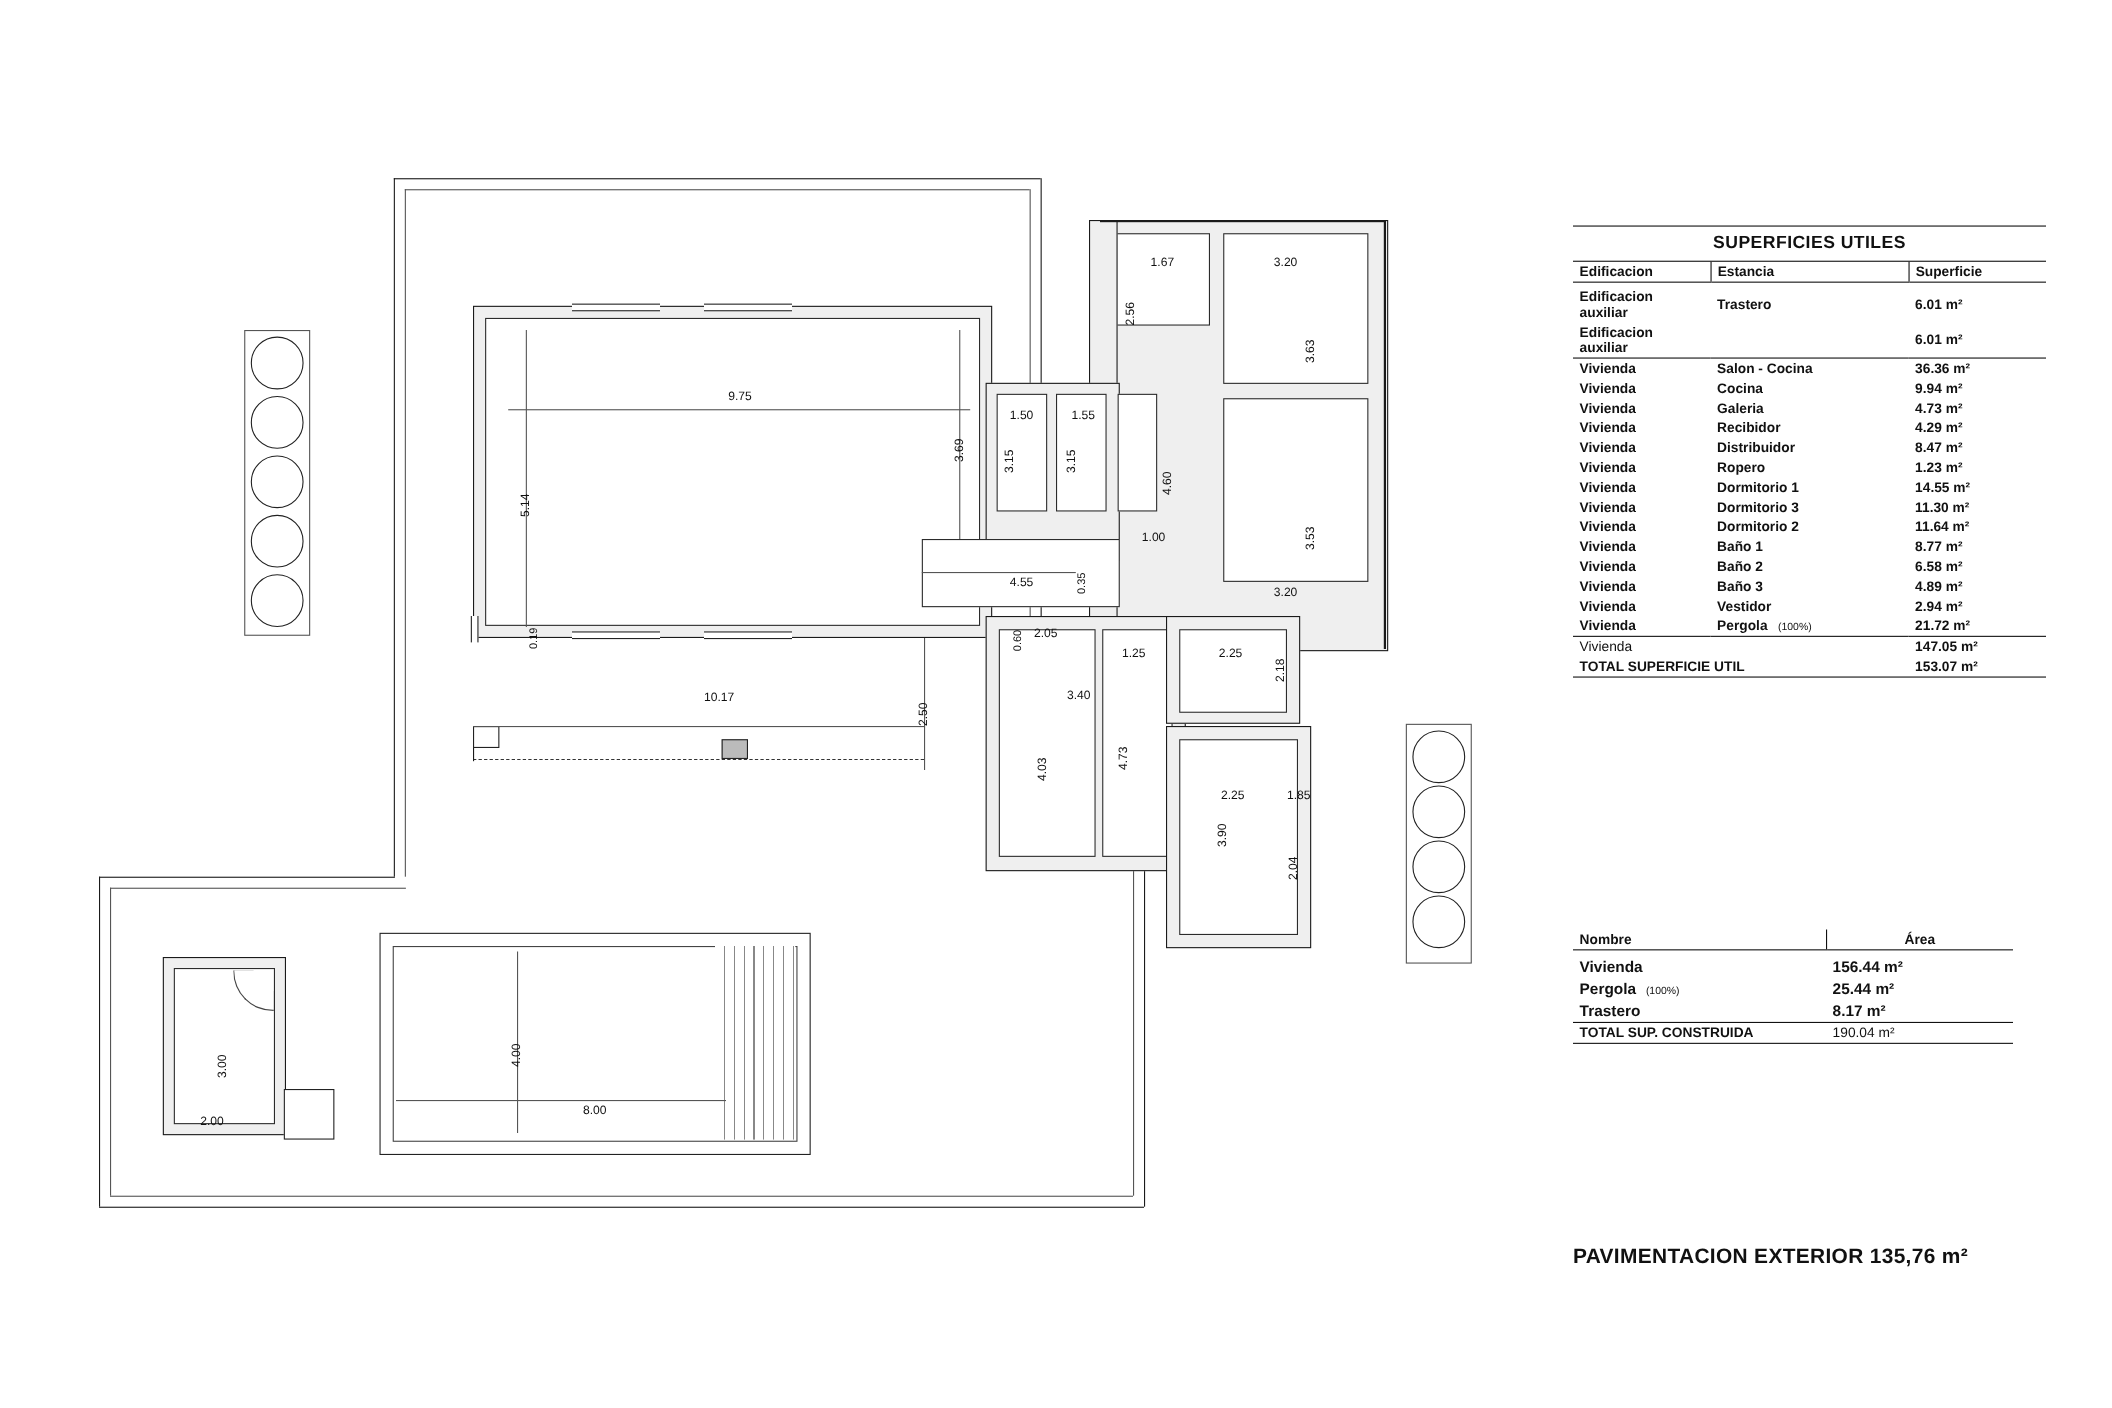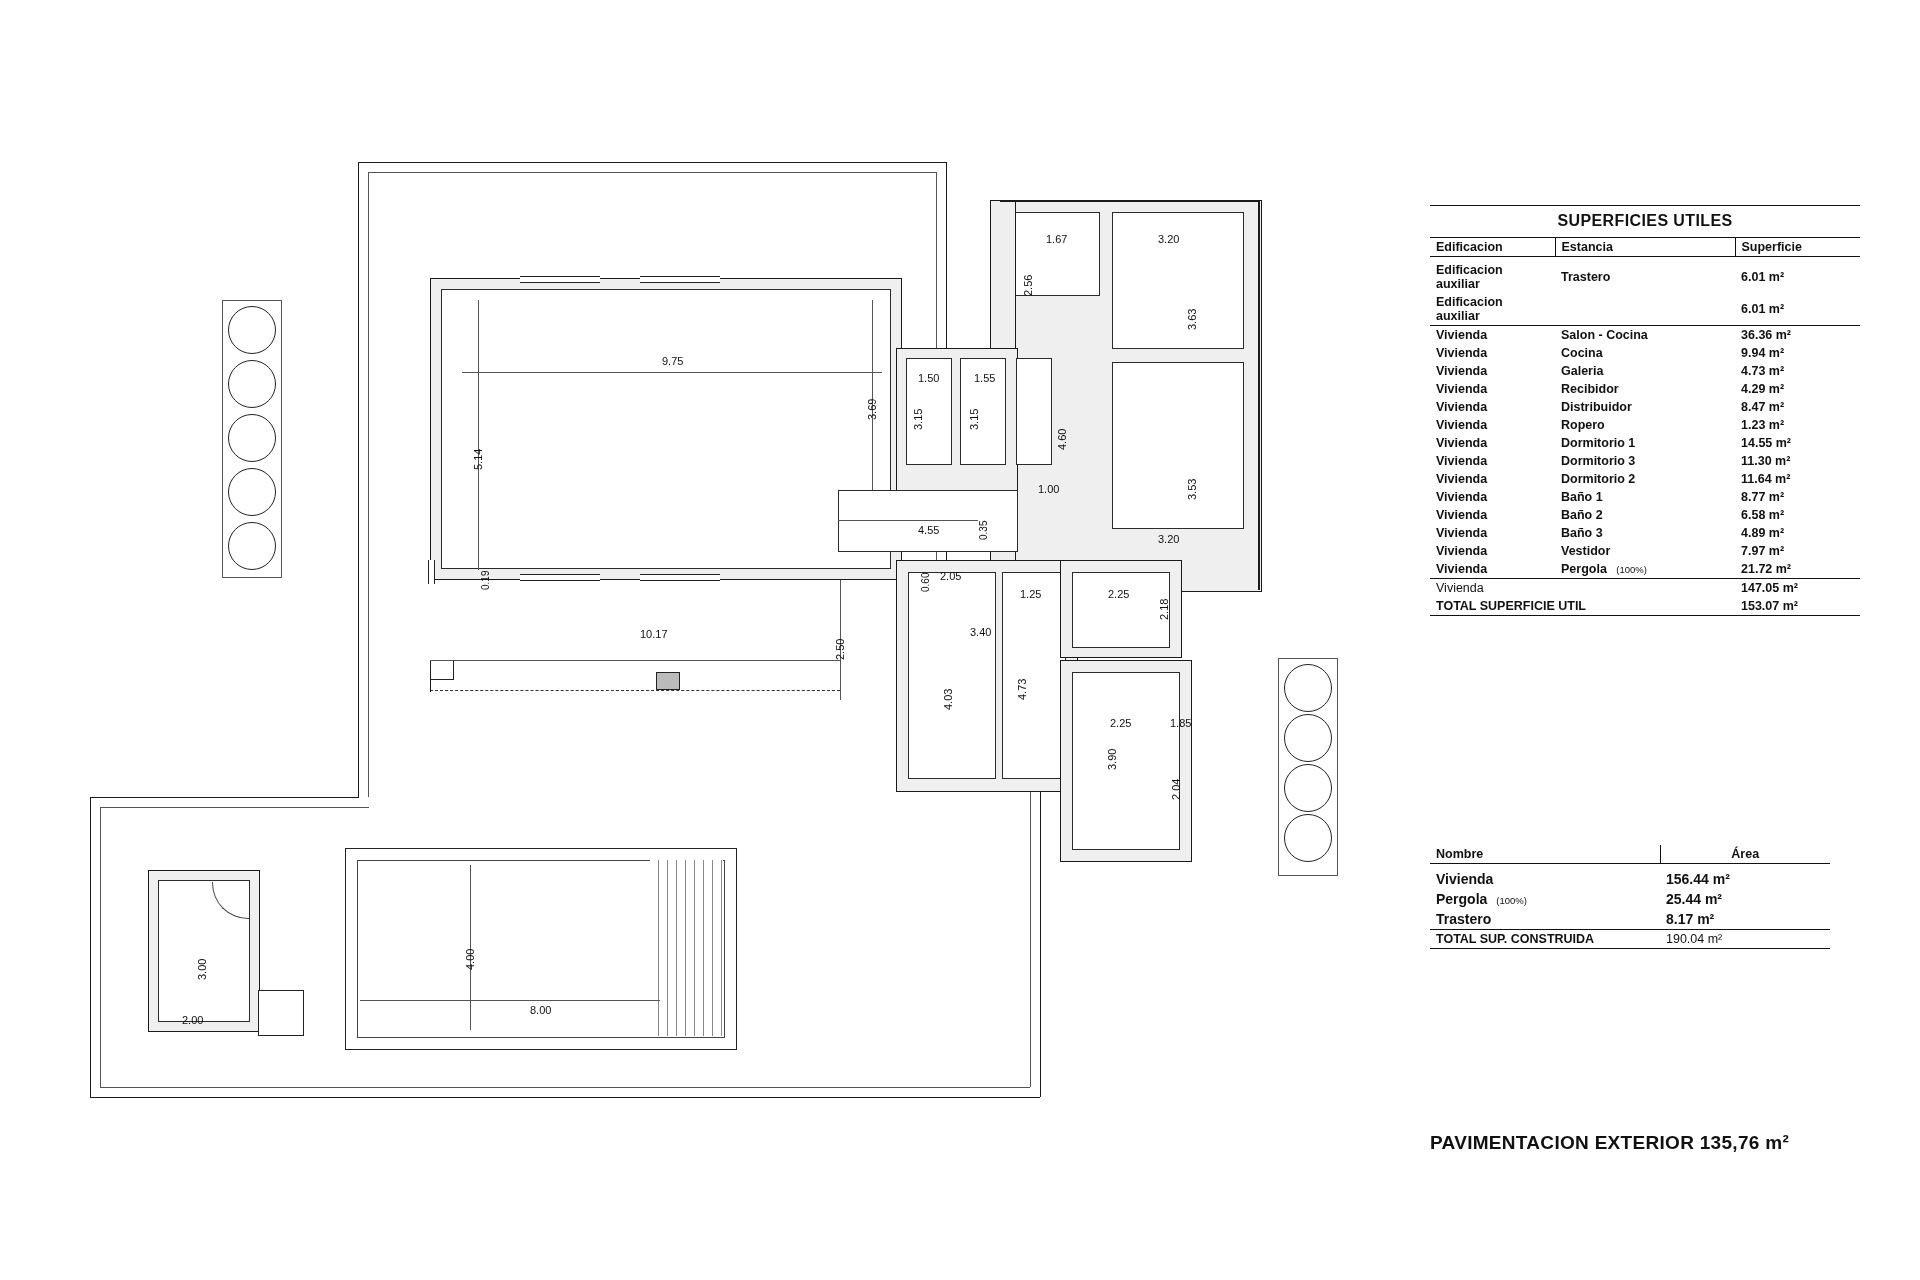--- a/index.html
+++ b/index.html
@@ -263,21 +263,21 @@
         <td class="b">6.58 m²</td>
       </tr>
       <tr>
         <td class="b">Vivienda</td>
         <td class="b">Baño 3</td>
         <td class="b">4.89 m²</td>
       </tr>
       <tr>
         <td class="b">Vivienda</td>
         <td class="b">Vestidor</td>
-        <td class="b">7.97 m²</td>
+        <td class="b">2.94 m²</td>
       </tr>
       <tr>
         <td class="b">Vivienda</td>
         <td class="b">
           <span>Pergola</span>
           <span class="sub" style="margin-left:6px;">(100%)</span>
         </td>
         <td class="b">21.72 m²</td>
       </tr>
       <tr>

